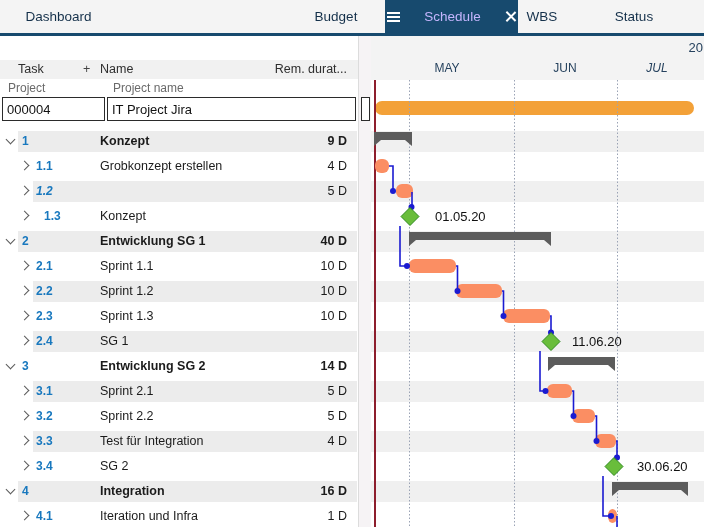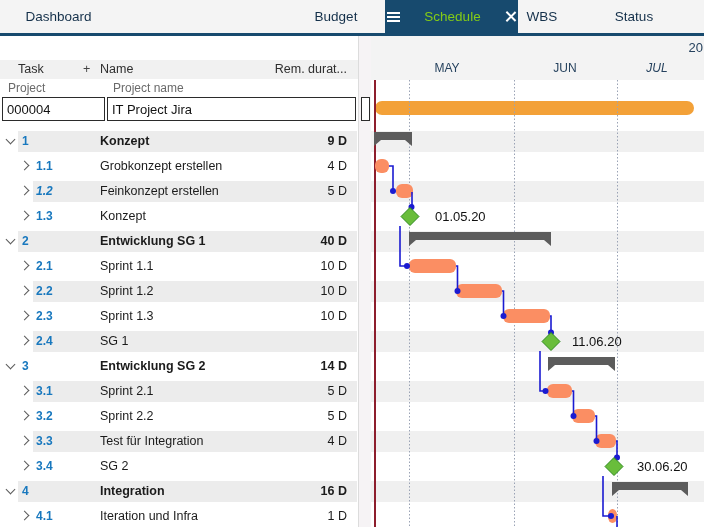--- a/index.html
+++ b/index.html
@@ -5,21 +5,21 @@
   * { margin:0; padding:0; box-sizing:border-box; }
   html,body { background:#fff; }
   .app {
     position:relative; width:704px; height:527px; overflow:hidden;
     font-family:"Liberation Sans", sans-serif; background:#fff; color:#1a1a1a;
   }
   
   .tabbar { position:absolute; left:0; top:0; width:704px; height:33px; background:#f4f4f4; }
   .tab { position:absolute; top:0; height:33px; line-height:33px; text-align:center;
          font-size:13.5px; color:#14304a; cursor:pointer; white-space:nowrap; }
-  .tab.active { background:#174a6e; color:#84cc16; display:flex; align-items:center; justify-content:center; gap:24px; line-height:normal; }
+  .tab.active { background:#174a6e; color:#c4b5fd; display:flex; align-items:center; justify-content:center; gap:24px; line-height:normal; }
   .navy-line { position:absolute; left:0; top:33px; width:704px; height:3px; background:#174a6e; }
   .burger { display:inline-block; width:13px; }
   .burger i { display:block; height:2px; background:#fff; margin:2px 0; }
   .xclose { position:relative; width:11px; height:11px; display:inline-block; }
   .xclose:before,.xclose:after { content:""; position:absolute; left:5px; top:-1px; width:1.8px; height:13px; background:#fff; }
   .xclose:before { transform:rotate(45deg); } .xclose:after { transform:rotate(-45deg); }
   
   .left-panel { position:absolute; left:0; top:36px; width:358px; height:491px; background:#fff; }
   .col-header { position:absolute; left:0; top:24px; width:358px; height:19px; background:#f1f1f1; font-size:12.5px; color:#2e2e2e;padding-left:16px; }
   .col-header span { position:absolute; top:2px; }
@@ -93,26 +93,25 @@
         <div class="trow">
           <span class="chev right" style="left: 21px;"></span>
           <span class="tnum" style="left: 36px;">1.1</span>
           <span class="tname">Grobkonzept erstellen</span>
           <span class="tdur">4 D</span>
         </div>
         <div class="trow">
           <div class="band" style="left: 33px;"></div>
           <span class="chev right" style="left: 21px;"></span>
           <span class="tnum" style="left: 36px; font-style: italic;">1.2</span>
-          <span class="tname">Feinkonzept erstellen</span>
           <span class="tdur">5 D</span>
         </div>
         <div class="trow">
           <span class="chev right" style="left: 21px;"></span>
-          <span class="tnum" style="left: 36px;">1.3</span>
+          <span class="tnum" style="left: 44px;">1.3</span>
           <span class="tname">Konzept</span>
           <span class="tdur"></span>
         </div>
         <div class="trow lvl1">
           <div class="band" style="left: 18px;"></div>
           <span class="chev down" style="left: 7px;"></span>
           <span class="tnum" style="left: 22px;">2</span>
           <span class="tname">Entwicklung SG 1</span>
           <span class="tdur">40 D</span>
         </div>

